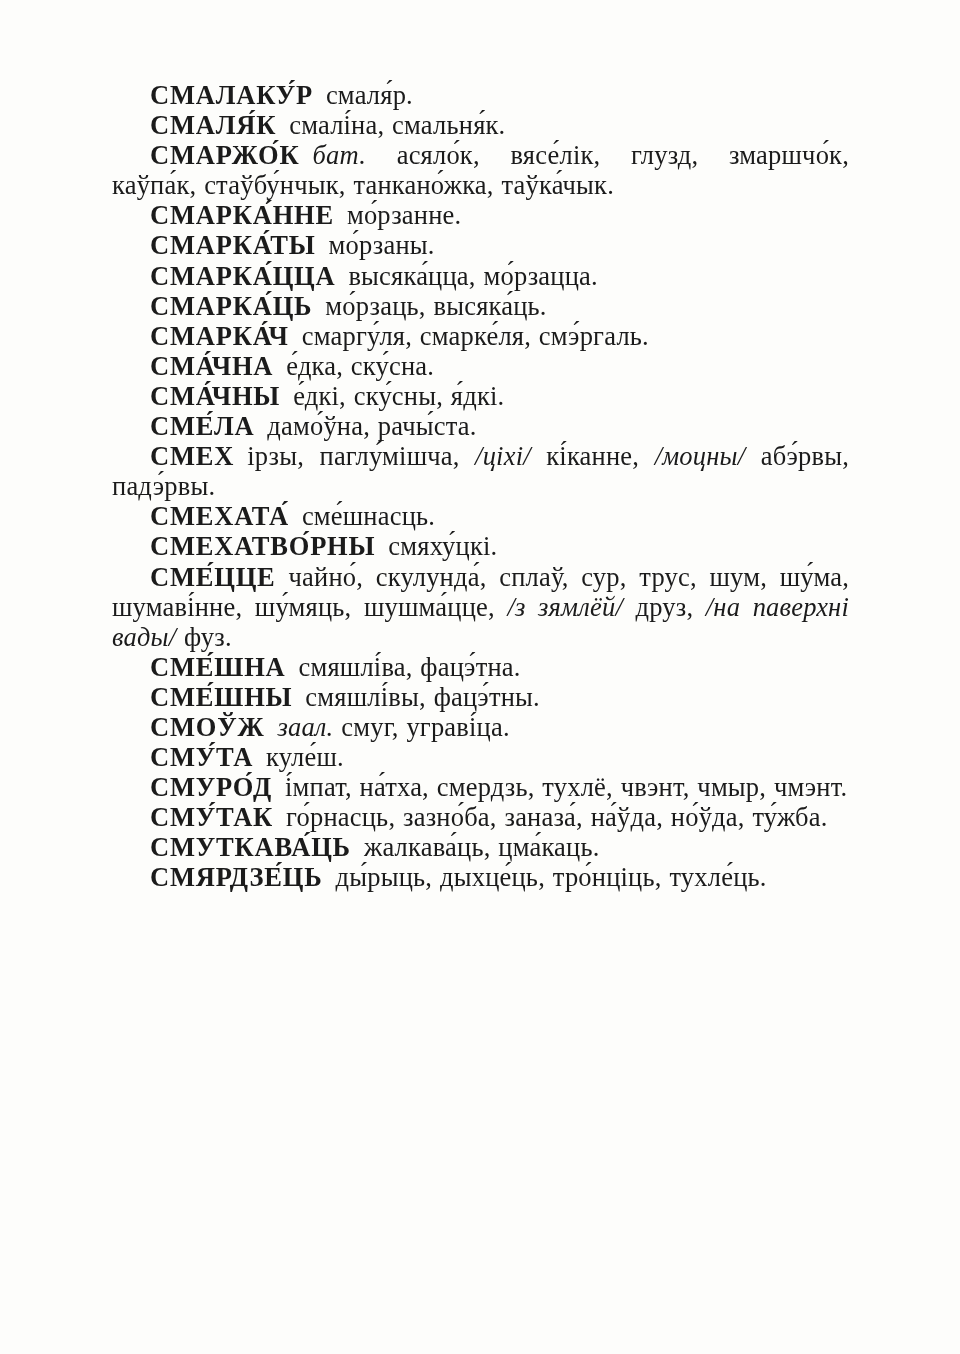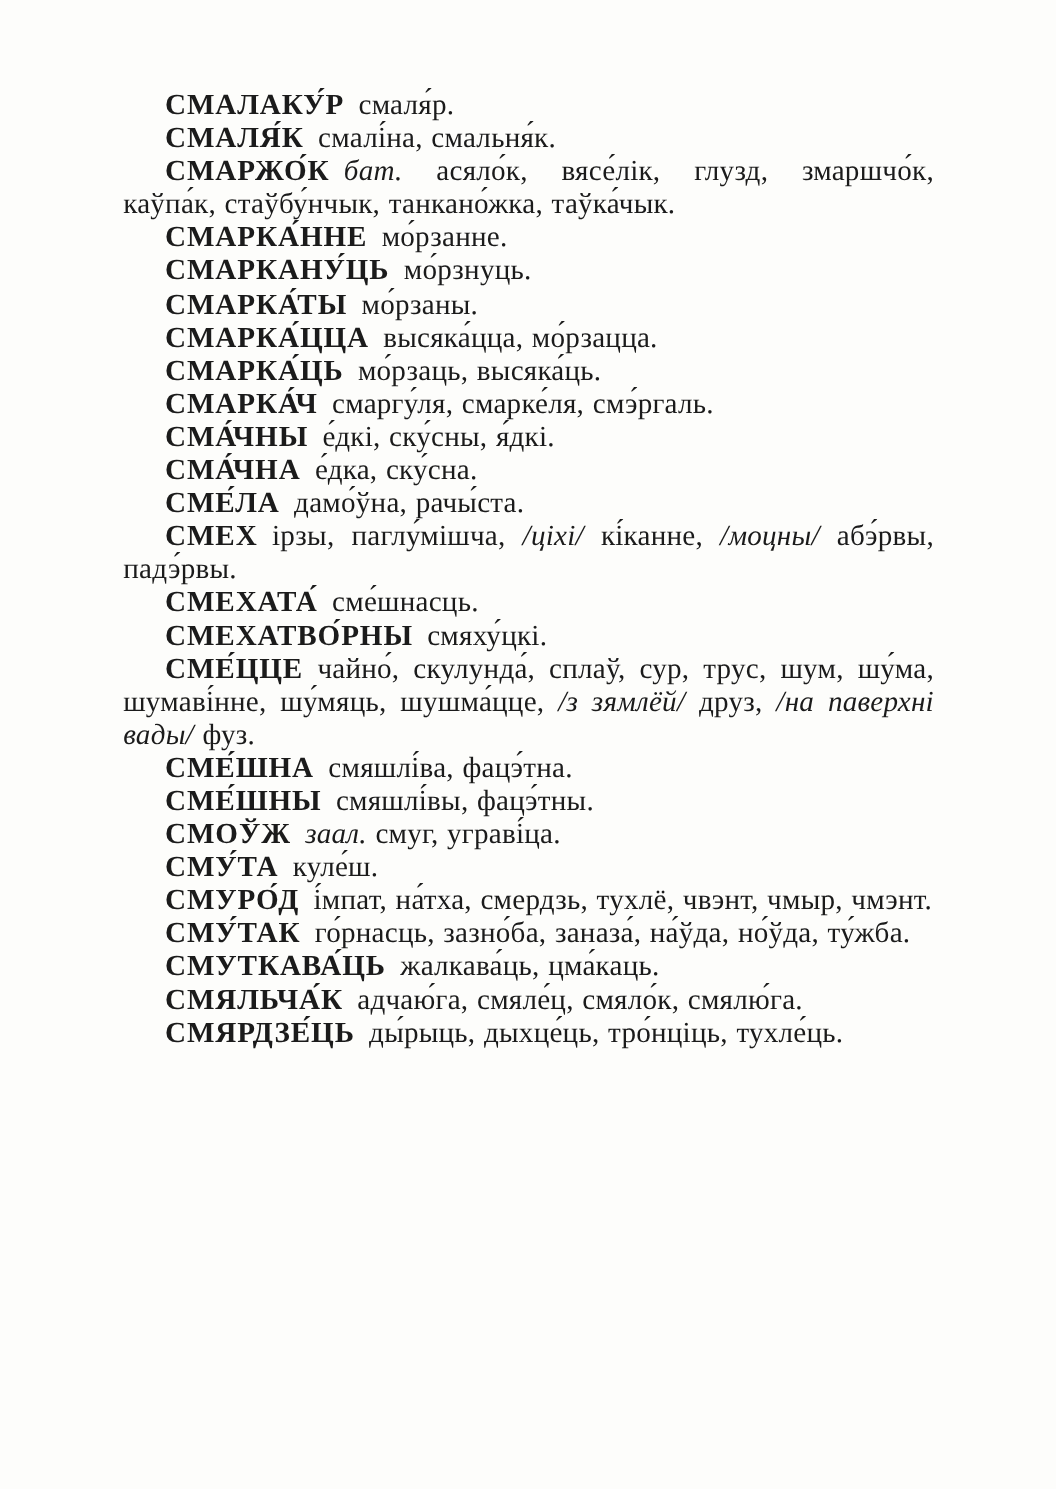--- a/index.html
+++ b/index.html
@@ -36,35 +36,33 @@
 </style>
 </head>
 <body style="background: rgb(253, 253, 251);">
 
 <div class="page" style="background: rgb(253, 253, 251); color: rgb(27, 27, 27);">
   <div class="textblock">
       <p class="entry"><span class="hw">СМАЛАКУ́Р</span><span><span>смаля́р.</span></span></p>
       <p class="entry"><span class="hw">СМАЛЯ́К</span><span><span>смалі́на, смальня́к.</span></span></p>
       <p class="entry"><span class="hw">СМАРЖО́К</span><span><span class="it">бат.</span><span> асяло́к, вясе́лік, глузд, змаршчо́к, каўпа́к, стаўбу́нчык, танкано́жка, таўка́чык.</span></span></p>
       <p class="entry"><span class="hw">СМАРКА́ННЕ</span><span><span>мо́рзанне.</span></span></p>
-      <p class="entry"><span class="hw">СМАРКАНУ́ЦЬ</span><span><span>мо́рзнуць.</span></span></p>
       <p class="entry"><span class="hw">СМАРКА́ТЫ</span><span><span>мо́рзаны.</span></span></p>
       <p class="entry"><span class="hw">СМАРКА́ЦЦА</span><span><span>высяка́цца, мо́рзацца.</span></span></p>
       <p class="entry"><span class="hw">СМАРКА́ЦЬ</span><span><span>мо́рзаць, высяка́ць.</span></span></p>
       <p class="entry"><span class="hw">СМАРКА́Ч</span><span><span>смаргу́ля, смарке́ля, смэ́ргаль.</span></span></p>
+      <p class="entry"><span class="hw">СМА́ЧНА</span><span><span>е́дка, ску́сна.</span></span></p>
       <p class="entry"><span class="hw">СМА́ЧНЫ</span><span><span>е́дкі, ску́сны, я́дкі.</span></span></p>
-      <p class="entry"><span class="hw">СМА́ЧНА</span><span><span>е́дка, ску́сна.</span></span></p>
       <p class="entry"><span class="hw">СМЕ́ЛА</span><span><span>дамо́ўна, рачы́ста.</span></span></p>
       <p class="entry"><span class="hw">СМЕХ</span><span><span>ірзы, паглу́мішча, </span><span class="it">/ціхі/</span><span> кі́канне, </span><span class="it">/моцны/</span><span> абэ́рвы, падэ́рвы.</span></span></p>
       <p class="entry"><span class="hw">СМЕХАТА́</span><span><span>сме́шнасць.</span></span></p>
       <p class="entry"><span class="hw">СМЕХАТВО́РНЫ</span><span><span>смяху́цкі.</span></span></p>
       <p class="entry"><span class="hw">СМЕ́ЦЦЕ</span><span><span>чайно́, скулунда́, сплаў, сур, трус, шум, шу́ма, шумаві́нне, шу́мяць, шушма́цце, </span><span class="it">/з зямлёй/</span><span> друз, </span><span class="it">/на паверхні вады/</span><span> фуз.</span></span></p>
       <p class="entry"><span class="hw">СМЕ́ШНА</span><span><span>смяшлі́ва, фацэ́тна.</span></span></p>
       <p class="entry"><span class="hw">СМЕ́ШНЫ</span><span><span>смяшлі́вы, фацэ́тны.</span></span></p>
       <p class="entry"><span class="hw">СМОЎЖ</span><span><span class="it">заал.</span><span> смуг, уграві́ца.</span></span></p>
       <p class="entry"><span class="hw">СМУ́ТА</span><span><span>куле́ш.</span></span></p>
       <p class="entry"><span class="hw">СМУРО́Д</span><span><span>і́мпат, на́тха, смердзь, тухлё, чвэнт, чмыр, чмэнт.</span></span></p>
       <p class="entry"><span class="hw">СМУ́ТАК</span><span><span>го́рнасць, зазно́ба, заназа́, на́ўда, но́ўда, ту́жба.</span></span></p>
       <p class="entry"><span class="hw">СМУТКАВА́ЦЬ</span><span><span>жалкава́ць, цма́каць.</span></span></p>
-      <p class="entry"><span class="hw">СМЯЛЬЧА́К</span><span><span>адчаю́га, смяле́ц, смяло́к, смялю́га.</span></span></p>
       <p class="entry"><span class="hw">СМЯРДЗЕ́ЦЬ</span><span><span>ды́рыць, дыхце́ць, тро́нціць, тухле́ць.</span></span></p>
     </div>
 </div>
 
 </body></html>

